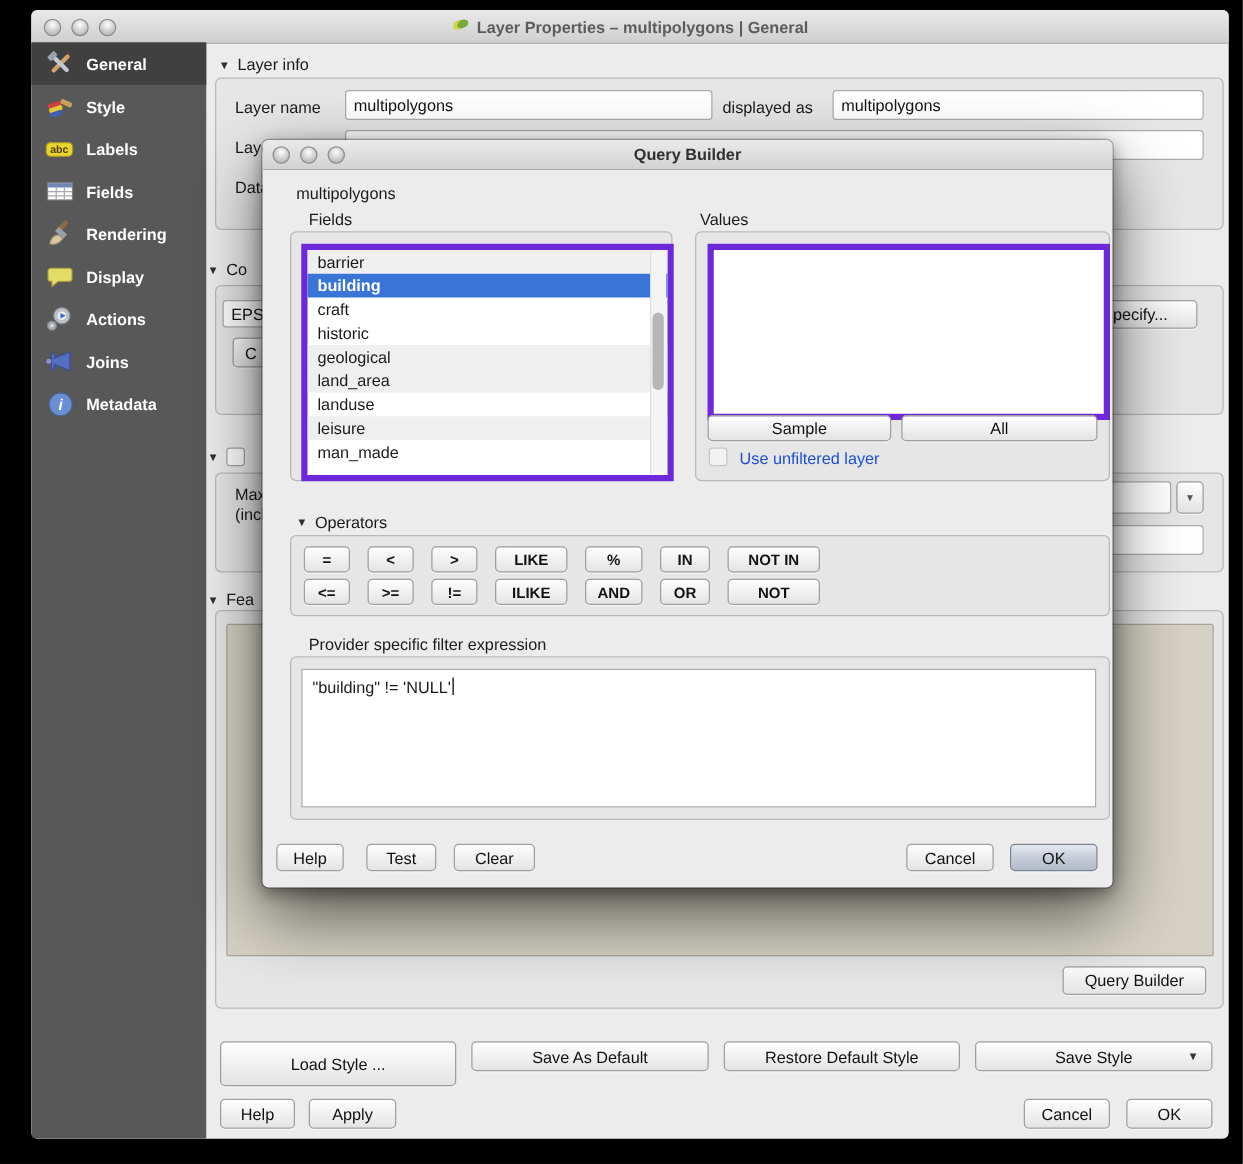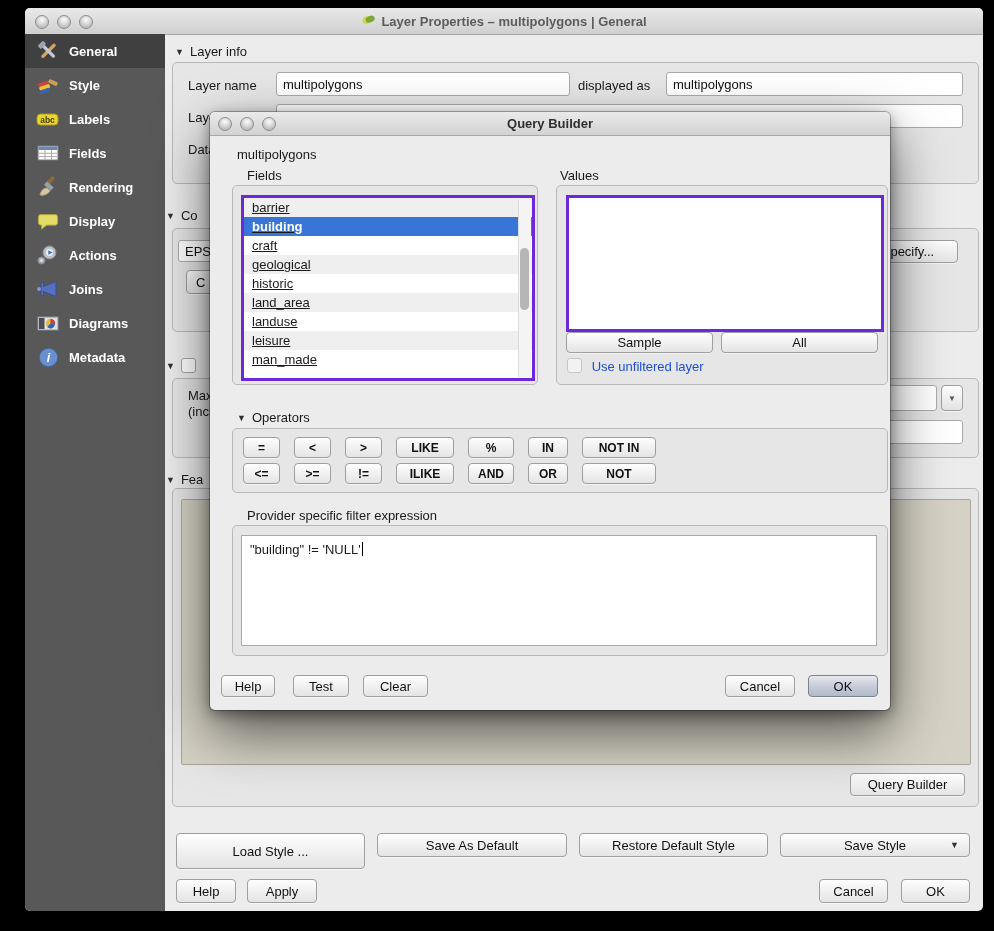--- a/index.html
+++ b/index.html
@@ -39,21 +39,21 @@
   .checkbox.dis{background:#f2f2f2;border-color:#c6c6c6;}
   .dis-text{color:#1d4ed8;}
   
   .dialog{position:absolute;left:210px;top:112px;width:680px;height:598px;background:#ececec;
     border-radius:5px;z-index:100;box-shadow:0 0 0 1px rgba(0,0,0,.28),0 22px 55px rgba(0,0,0,.6),0 4px 14px rgba(0,0,0,.4);}
   .dlg-titlebar{position:absolute;left:0;top:0;right:0;height:23px;border-radius:5px 5px 0 0;
     background:linear-gradient(#eaeaea,#d2d2d2);border-bottom:1px solid #a8a8a8;}
   .dlg-title{position:absolute;left:0;right:0;top:0;height:23px;display:flex;align-items:center;
     justify-content:center;font-weight:bold;color:#2f2f2f;}
   .dlg-lights{position:absolute;left:8px;top:5px;display:flex;gap:8px;}
-  .list{position:absolute;background:#fff;border:3px solid #6d28d9;overflow:hidden;text-decoration:underline;}
+  .list{position:absolute;background:#fff;border:5px solid #6d28d9;overflow:hidden;}
   .lrow{height:19px;line-height:19px;padding-left:8px;}
   .lrow.alt{background:#efefef;}
   .lrow.selected{background:#3875d7;color:#fff;font-weight:bold;}
   .sbar{position:absolute;right:1px;top:1px;bottom:1px;width:12px;background:#f4f4f4;border-left:1px solid #ddd;}
   .sthumb{position:absolute;left:1px;width:9px;border-radius:5px;background:#b6b6b6;}
   .op-row{position:absolute;left:10px;display:grid;grid-template-columns:37px 37px 37px 58px 46px 40px 74px;column-gap:14px;}
   .op-row .btn{position:relative;height:21px;font-weight:bold;font-size:12px;}
   .expr-box{position:absolute;background:#fff;border:1px solid #a9a9a9;padding:6px 8px;box-sizing:border-box;}
   .cursor{display:inline-block;width:1px;height:14px;background:#000;vertical-align:-2px;margin-left:1px;}
   .dd-arrow{position:absolute;right:10px;font-size:9px;color:#333;}
@@ -161,32 +161,20 @@
         <span class="side-ico">
             <svg width="24" height="24" viewBox="0 0 24 24">
               <path d="M20 4.5 v15 l-12.5 -5 v4 h-2.5 v-13 h2.5 v4 z" fill="#5570c0" stroke="#3a4f96"></path>
               <circle cx="3" cy="12" r="2" fill="#8a94cc"></circle>
             </svg>
           </span>
         <span class="side-label">Joins</span>
       </div>
       <div class="side-item">
         <span class="side-ico">
-            <svg width="24" height="24" viewBox="0 0 24 24">
-              <rect x="2" y="6" width="20" height="13" fill="#dfe3e8" stroke="#8a8f96"></rect>
-              <rect x="3" y="7" width="5.5" height="11" fill="#4a4f55"></rect>
-              <circle cx="14.5" cy="12.3" r="4.6" fill="#e8b93a"></circle>
-              <path d="M14.5 12.3 L14.5 7.7 A4.6 4.6 0 0 1 19 13.3 z" fill="#c04040"></path>
-              <path d="M14.5 12.3 L19 13.3 A4.6 4.6 0 0 1 11.2 16.1 z" fill="#3a62b0"></path>
-            </svg>
-          </span>
-        <span class="side-label">Diagrams</span>
-      </div>
-      <div class="side-item">
-        <span class="side-ico">
             <svg width="23" height="23" viewBox="0 0 24 24">
               <circle cx="12" cy="12" r="9.6" fill="#6a8fd0" stroke="#46648f"></circle>
               <text x="12" y="17" text-anchor="middle" font-size="13" font-style="italic" font-weight="bold" fill="#fff">i</text>
             </svg>
           </span>
         <span class="side-label">Metadata</span>
       </div>
     </div>
 
     <div class="sec-h" style="left:150px;top:36px;">
@@ -278,22 +266,22 @@
     </div>
 
     <span class="lbl" style="left:27px;top:35px;">multipolygons</span>
 
     <span class="lbl" style="left:37px;top:56px;">Fields</span>
     <div class="gb" style="left:22px;top:73px;width:304px;height:198px;">
       <div class="list" style="left:8px;top:9px;width:288px;height:180px;">
         <div class="lrow alt">barrier</div>
         <div class="lrow selected">building</div>
         <div class="lrow">craft</div>
+        <div class="lrow">historic</div>
         <div class="lrow alt">geological</div>
-        <div class="lrow">historic</div>
         <div class="lrow alt">land_area</div>
         <div class="lrow">landuse</div>
         <div class="lrow alt">leisure</div>
         <div class="lrow">man_made</div>
         <div class="sbar">
           <div class="sthumb" style="top:49px;height:62px;"></div>
         </div>
       </div>
     </div>
 

